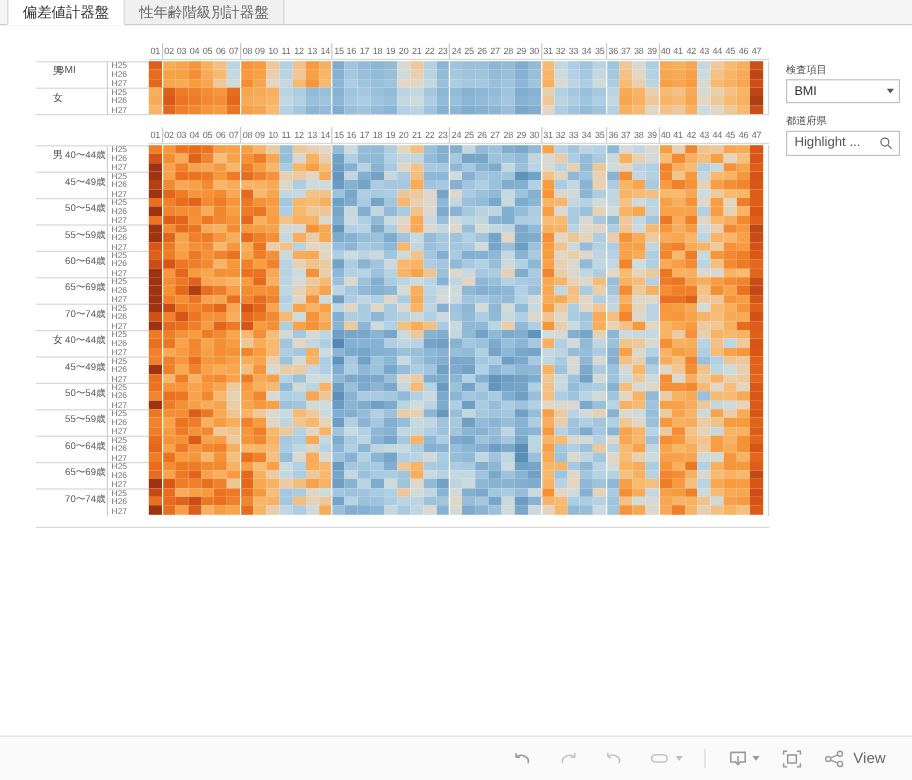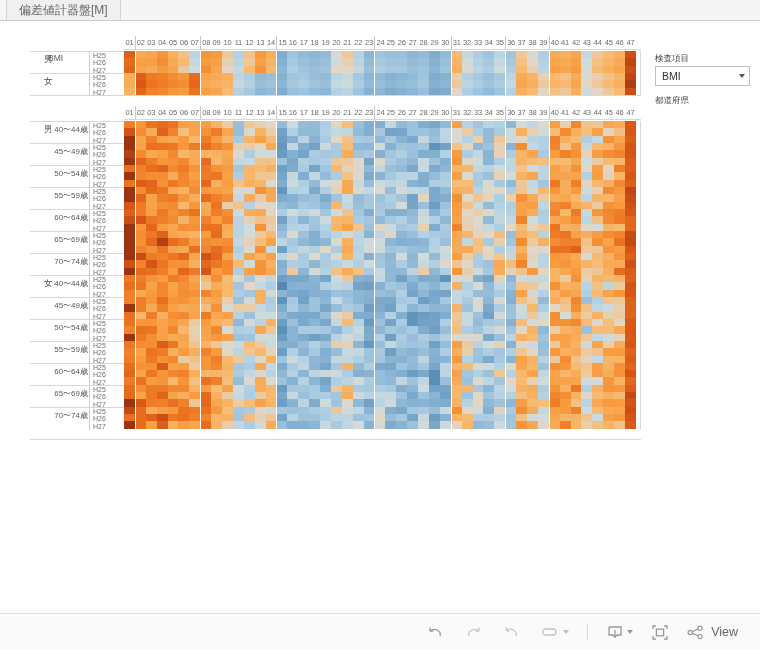--- a/index.html
+++ b/index.html
@@ -157,22 +157,25 @@
   .vsep { width:1px; height:16px; background:#d8d8d8; }
   .share-lbl { font-size:12.5px; color:#666; }
   svg { display:block; }
 </style>
 </head>
 <body>
 
 <div id="app">
 
   <div class="tabbar">
+    <div class="tab active">
+        <span>偏差値計器盤</span>
+      </div>
     <div class="tab">
-        <span>偏差値計器盤[M]</span>
+        <span>性年齢階級別計器盤</span>
       </div>
   </div>
 
   <div class="viz">
 
     <div class="colhead" id="colhead-top" style="left:124px; top:14px; width:517px;">
         <div class="ch">01</div>
         <div class="ch sep">02</div>
         <div class="ch">03</div>
         <div class="ch">04</div>
@@ -2776,20 +2779,27 @@
         <div class="filt-label">検査項目</div>
         <div class="select">
           <span class="val">BMI</span>
           <span class="caret"></span>
         </div>
       </div>
 
 
       <div class="blk" style="margin-top:10px;">
         <div class="filt-label">都道府県</div>
+        <div class="searchbox">
+          <span class="ph">Highlight ...</span>
+          <svg width="11" height="11" viewBox="0 0 11 11">
+            <circle cx="4.4" cy="4.4" r="3.3" fill="none" stroke="#666" stroke-width="1"></circle>
+            <line x1="6.9" y1="6.9" x2="10" y2="10" stroke="#666" stroke-width="1"></line>
+          </svg>
+        </div>
       </div>
     </div>
 
     <div class="credit">Medysis Co., Ltd.</div>
   </div>
 
   <div class="bottombar">
 
     <div class="tb-right">
       <span class="tb-icon">

